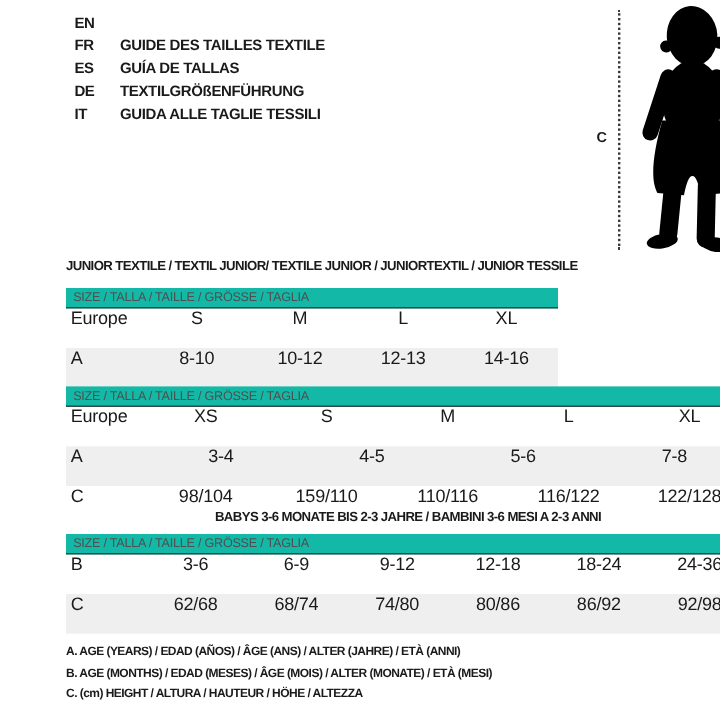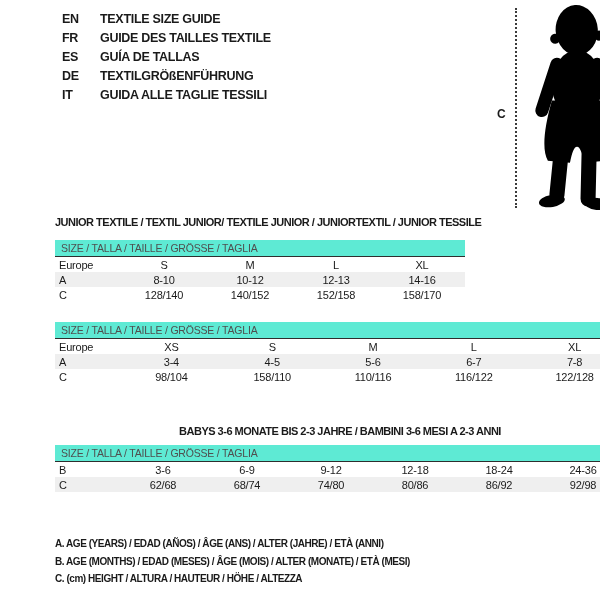--- a/index.html
+++ b/index.html
@@ -22,42 +22,41 @@
 
   
   .sec{position:absolute;left:15px;}
   .sec1{top:216px;width:410px;}
   .sec2{top:322px;width:570px;}
   .sec3{top:424px;width:570px;}
   .sec-heading{font-weight:bold;font-size:11px;letter-spacing:-0.5px;
     margin:0 0 11px 0;white-space:nowrap;line-height:13px;text-align:center;}
   .sec3 .sec-heading{line-height:15px;margin-bottom:6px;}
   .subA{font-size:8px;vertical-align:-2px;}
-  .size-bar{height:16px;line-height:16px;background:#5eead4;color:#4f4f4f;
+  .size-bar{height:16px;line-height:16px;background:#14b8a6;color:#4f4f4f;
     font-size:10.5px;letter-spacing:-0.2px;padding-left:6px;
     border-bottom:1px solid #2e2e2e;}
-  .trow{display:flex;height:15px;line-height:17px;font-size:11px;letter-spacing:-0.2px;}
+  .trow{display:flex;height:33px;line-height:17px;font-size:15px;letter-spacing:-0.2px;}
   .trow.alt{background:#efefef;}
   .tlabel{width:62px;padding-left:4px;}
   .tcell{flex:1;text-align:center;}
 
   
   .notes{position:absolute;left:15px;top:535px;}
   .note{font-weight:bold;font-size:10px;letter-spacing:-0.45px;
     line-height:17.5px;white-space:nowrap;}
 </style>
 </head>
 <body>
 
 <div class="page">
 
   <div class="langs">
     <div class="lang-row">
       <span class="code">EN</span>
-      <span class="title">TEXTILE SIZE GUIDE</span>
     </div>
     <div class="lang-row">
       <span class="code">FR</span>
       <span class="title">GUIDE DES TAILLES TEXTILE</span>
     </div>
     <div class="lang-row">
       <span class="code">ES</span>
       <span class="title">GUÍA DE TALLAS</span>
     </div>
     <div class="lang-row">
@@ -128,27 +127,26 @@
       <span class="tcell">S</span>
       <span class="tcell">M</span>
       <span class="tcell">L</span>
       <span class="tcell">XL</span>
     </div>
     <div class="trow alt">
       <span class="tlabel">A</span>
       <span class="tcell">3-4</span>
       <span class="tcell">4-5</span>
       <span class="tcell">5-6</span>
-      <span class="tcell">6-7</span>
       <span class="tcell">7-8</span>
     </div>
     <div class="trow">
       <span class="tlabel">C</span>
       <span class="tcell">98/104</span>
-      <span class="tcell">158/110</span>
+      <span class="tcell">159/110</span>
       <span class="tcell">110/116</span>
       <span class="tcell">116/122</span>
       <span class="tcell">122/128</span>
     </div>
   </div>
 
   <div class="sec sec3">
     <div class="sec-heading">
       <div>BABYS 3-6 MONATE BIS 2-3 JAHRE / BAMBINI 3-6 MESI A 2-3 ANNI</div>
     </div>

